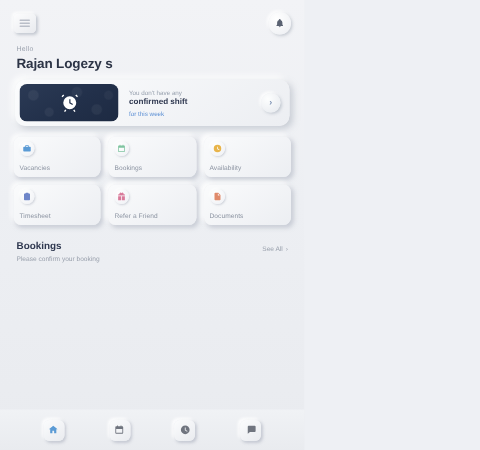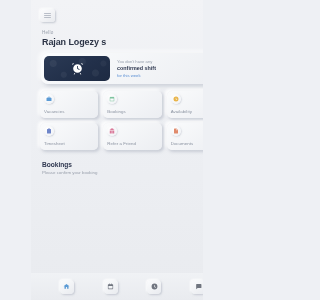--- a/index.html
+++ b/index.html
@@ -6,21 +6,20 @@
   html, body {
     width:203px; height:300px;
     font-family:"Liberation Sans", sans-serif;
     background:#eef0f4;
     overflow:hidden;
   }
   .phone {
     position:relative;
     width:203px; height:300px;
     background:linear-gradient(180deg,#f2f3f6 0%,#edeff3 45%,#e9ebef 100%);
-    margin-left:31px;
   }
 
   
   .topbar {
     display:flex; align-items:center; justify-content:space-between;
     padding:6px 9px 0 9px; height:24px;
   }
   .menu-btn {
     width:15px; height:13px; border-radius:3px;
     background:linear-gradient(145deg,#fdfdfe,#e8eaee);

